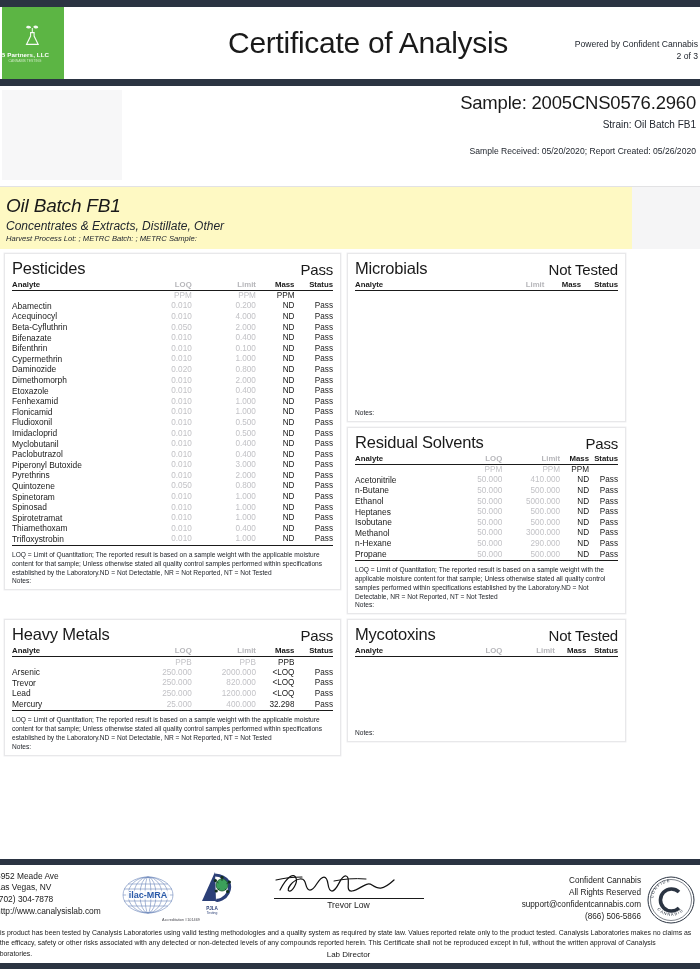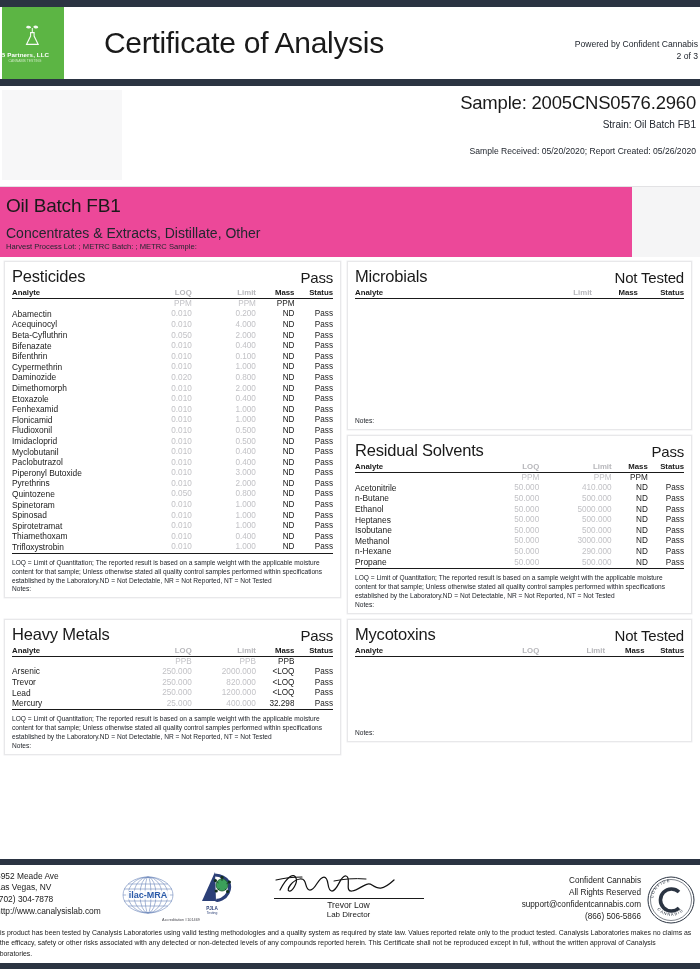--- a/index.html
+++ b/index.html
@@ -69,22 +69,21 @@
     font-size: 3.4px;
     color: #cbe8c0;
     white-space: nowrap;
     margin-left: -16px;
     margin-top: 1px;
   }
   .header-center {
     flex: 1;
     display: flex;
     align-items: center;
-    justify-content: flex-start;
-    padding-left: 40px;
+    justify-content: flex-end;
   }
   .coa-title {
     font-size: 30px;
     font-weight: 400;
     letter-spacing: -0.3px;
     color: #1a1a1a;
   }
   .header-right {
     width: 190px;
     display: flex;
@@ -147,41 +146,42 @@
   .band-sep {
     height: 1px;
     background: #e2e2e4;
     width: 100%;
   }
 
   
   .product {
     padding: 8px 6px 6px 6px;
     position: relative;
-    background: #ec4899;
+    background: #fef9c3;
+    font-style: italic;
   }
   .product-shade {
     position: absolute;
     right: 0;
     top: 0;
     bottom: 0;
     width: 68px;
     background: #f5f5f6;
   }
   .product-name {
     font-size: 19px;
     font-weight: 400;
     color: #1a1a1a;
     letter-spacing: -0.2px;
     position: relative;
   }
   .product-cat {
-    font-size: 14px;
+    font-size: 12px;
     color: #22272f;
-    margin-top: 8px;
+    margin-top: 2px;
     position: relative;
   }
   .product-lot {
     font-size: 7.6px;
     color: #22272f;
     margin-top: 1px;
     position: relative;
   }
 
   
@@ -190,21 +190,21 @@
     display: flex;
     flex-direction: column;
     gap: 5px;
   }
   .panel-row {
     display: flex;
     gap: 6px;
     align-items: flex-start;
   }
   .col-left  { width: 337px; }
-  .col-right { width: 345px; }
+  .col-right { width: 279px; }
 
   .panel {
     background: #ffffff;
     border: 1px solid #e8e8ea;
     box-shadow: 0 0 0 0.5px #f0f0f1;
     padding: 5px 7px 5px 7px;
     box-sizing: border-box;
   }
   .panel-head {
     display: flex;
@@ -344,21 +344,21 @@
     align-items: center;
     padding-top: 0px;
   }
   .sign-img { height: 26px; width: 150px; }
   .sign-line {
     width: 150px;
     border-top: 1px solid #1a1a1a;
     margin-top: 1px;
   }
   .sign-name { font-size: 8.6px; margin-top: 1px; color:#1a1a1a; }
-  .sign-role { font-size: 8px; color: #1a1a1a; }
+  .sign-role { font-size: 8px; color: #1a1a1a; margin-top: 40px; }
   .cc {
     flex: 1;
     display: flex;
     align-items: flex-start;
     justify-content: flex-end;
     gap: 5px;
     padding-top: 4px;
   }
   .cc-text {
     text-align: right;

